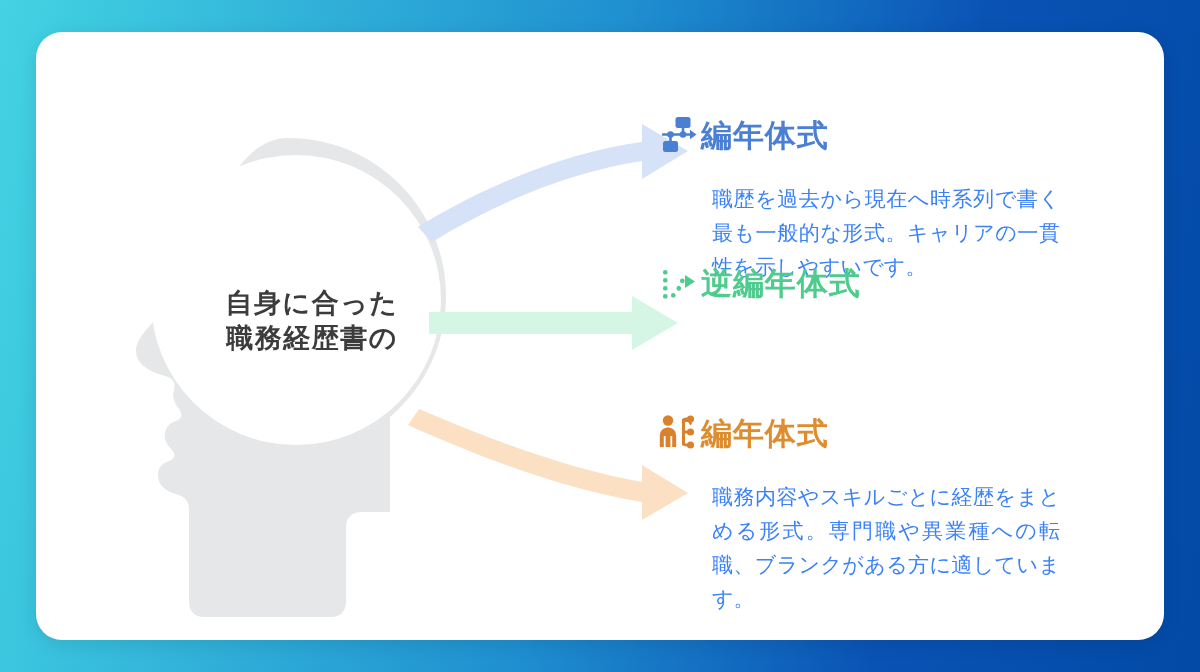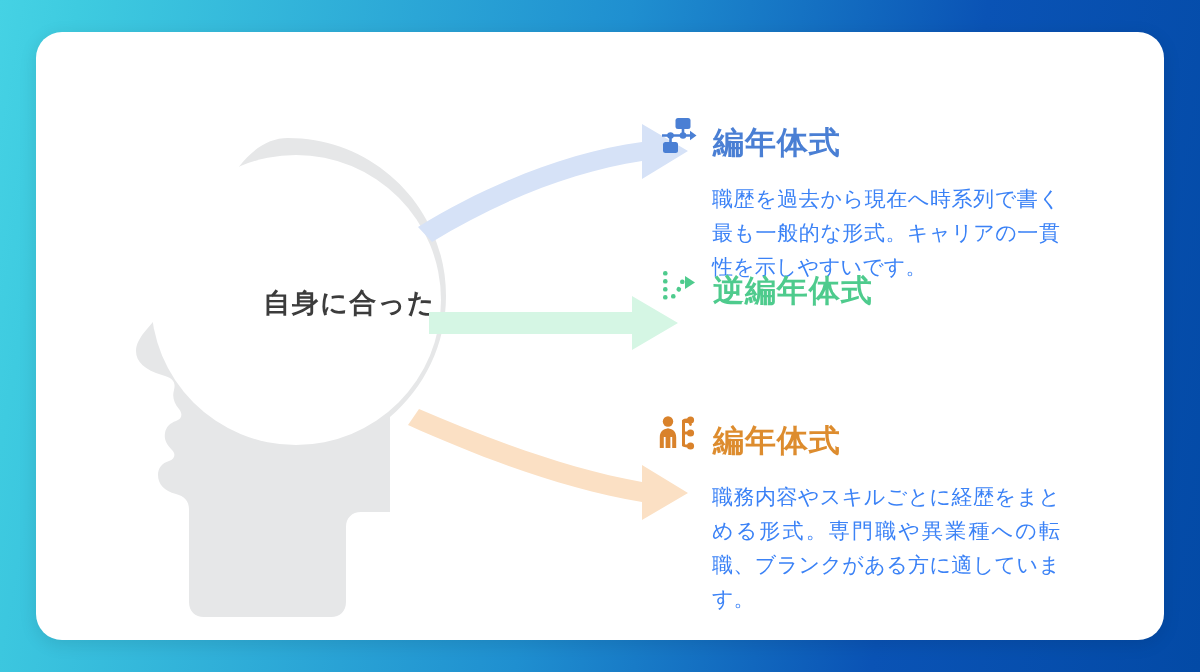--- a/index.html
+++ b/index.html
@@ -39,21 +39,21 @@
     width: 360px;
     height: 500px;
   }
   #head-wrap svg { display: block; }
 
   #brain-label {
     position: absolute;
     left: 152px;
     top: 253px;
     width: 248px;
-    text-align: right;
+    text-align: center;
     color: #3c3c3c;
     font-weight: 700;
     font-size: 27px;
     line-height: 1.30;
     letter-spacing: 0.055em;
   }
   #brain-label div { white-space: nowrap; }
 
   
   #arrows {
@@ -64,22 +64,22 @@
   }
 
   
   .block {
     position: absolute;
     left: 620px;
     width: 400px;
   }
   .block-head {
     display: flex;
-    align-items: flex-end;
-    gap: 13px;
+    align-items: center;
+    gap: 1px;
     height: 46px;
   }
   .blk-icon {
     width: 44px;
     height: 44px;
     flex: 0 0 44px;
     display: flex;
     align-items: center;
     justify-content: center;
   }
@@ -138,20 +138,21 @@
              C40,212 44,205 51,197
              L96,144
              C101,138 104,131 106,122
              C122,55 152,6 192,6 Z"></path>
         <circle cx="200" cy="168" r="145" fill="#ffffff"></circle>
       </svg>
     </div>
 
     <div id="brain-label" style="color: rgb(60, 60, 60);">
       <div>自身に合った</div>
+      <div>職務経歴書の</div>
     </div>
 
     <svg id="arrows" viewBox="0 0 1128 608" xmlns="http://www.w3.org/2000/svg">
 
       <path fill="#d6e2f7" d="M382,195
            C452,152 532,120 606,110
            L606,92
            L652,119
            L606,147
            L606,129

